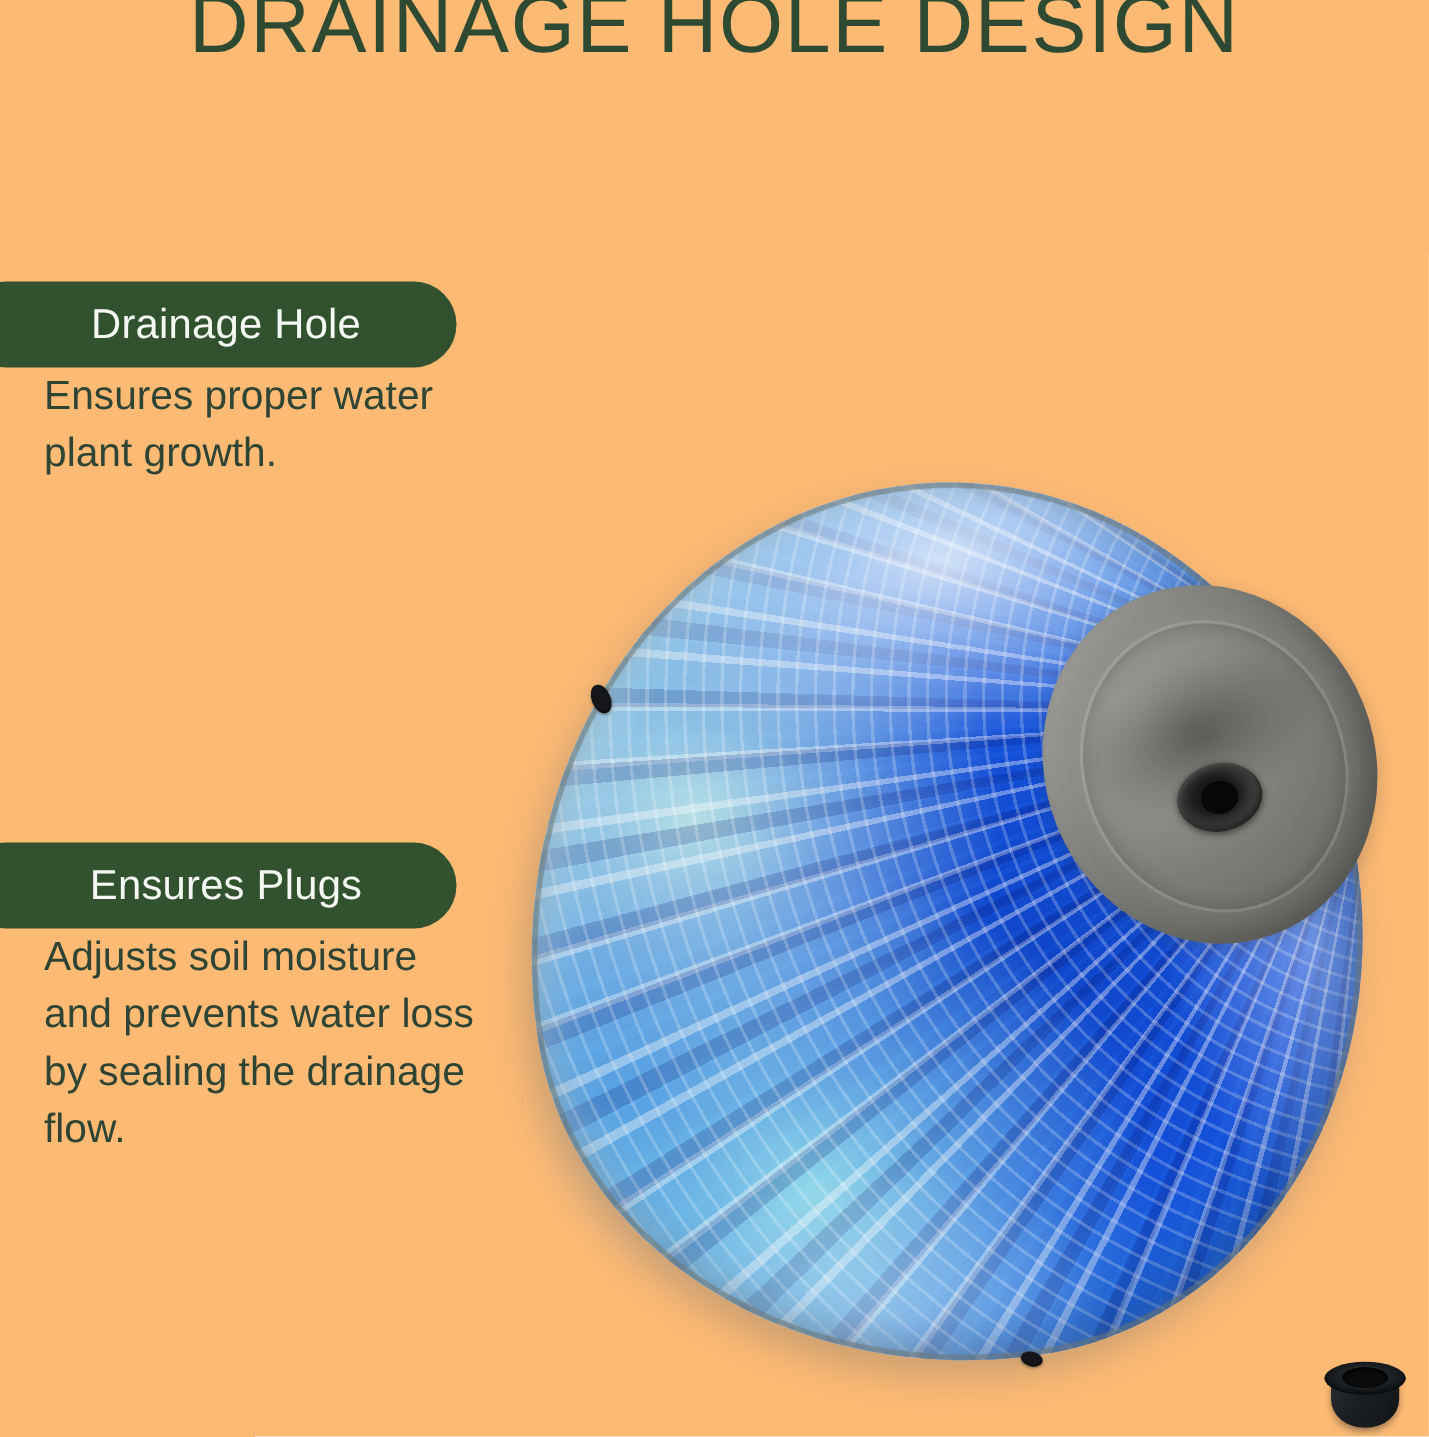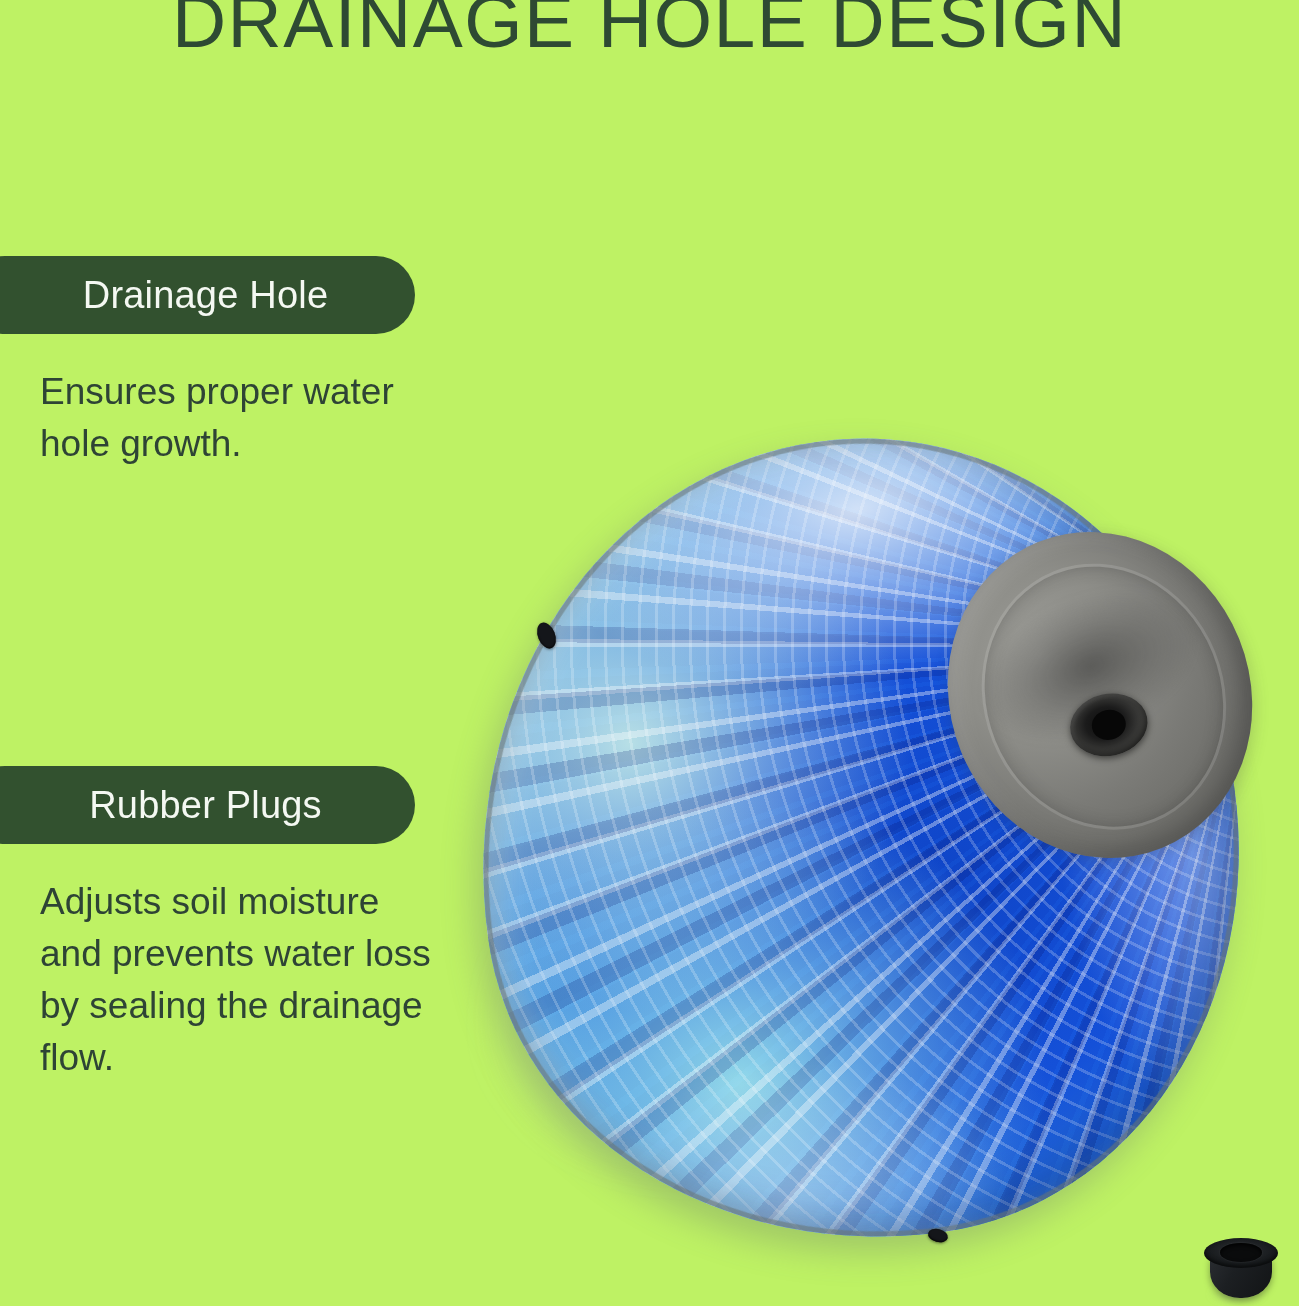--- a/index.html
+++ b/index.html
@@ -7,21 +7,21 @@
     padding: 0;
     background: #ffffff;
   }
   body {
     font-family: "Liberation Sans", sans-serif;
   }
   .canvas {
     position: relative;
     width: 1299px;
     height: 1306px;
-    background: #bef264;
+    background: #fdba74;
     overflow: hidden;
   }
 
   
   .page-title {
     position: absolute;
     left: 0;
     top: -16px;
     width: 1299px;
     text-align: center;
@@ -60,21 +60,20 @@
     font-family: "Liberation Sans", sans-serif;
     font-size: 38px;
     font-weight: 400;
     color: #f4f8f2;
     letter-spacing: 0.2px;
     line-height: 1;
     white-space: nowrap;
   }
 
   .feature-body {
-    margin-top: 32px;
     padding-left: 40px;
     padding-right: 18px;
     font-family: "Liberation Sans", sans-serif;
     font-size: 37px;
     line-height: 52px;
     color: #2e4435;
     font-weight: 400;
   }
   .feature-body .bodyline { display: block; white-space: nowrap; }
 
@@ -332,27 +331,27 @@
 <div class="canvas">
 
   <div class="page-title">DRAINAGE HOLE DESIGN</div>
 
   <div class="feature feature-1">
     <div class="pill">
       <span class="pill-label">Drainage Hole</span>
     </div>
     <div class="feature-body">
       <span class="bodyline">Ensures proper water</span>
-      <span class="bodyline">hole growth.</span>
+      <span class="bodyline">plant growth.</span>
     </div>
   </div>
 
   <div class="feature feature-2">
     <div class="pill">
-      <span class="pill-label">Rubber Plugs</span>
+      <span class="pill-label">Ensures Plugs</span>
     </div>
     <div class="feature-body">
       <span class="bodyline">Adjusts soil moisture</span>
       <span class="bodyline">and prevents water loss</span>
       <span class="bodyline">by sealing the drainage</span>
       <span class="bodyline">flow.</span>
     </div>
   </div>
 
   <div class="product-stage">

